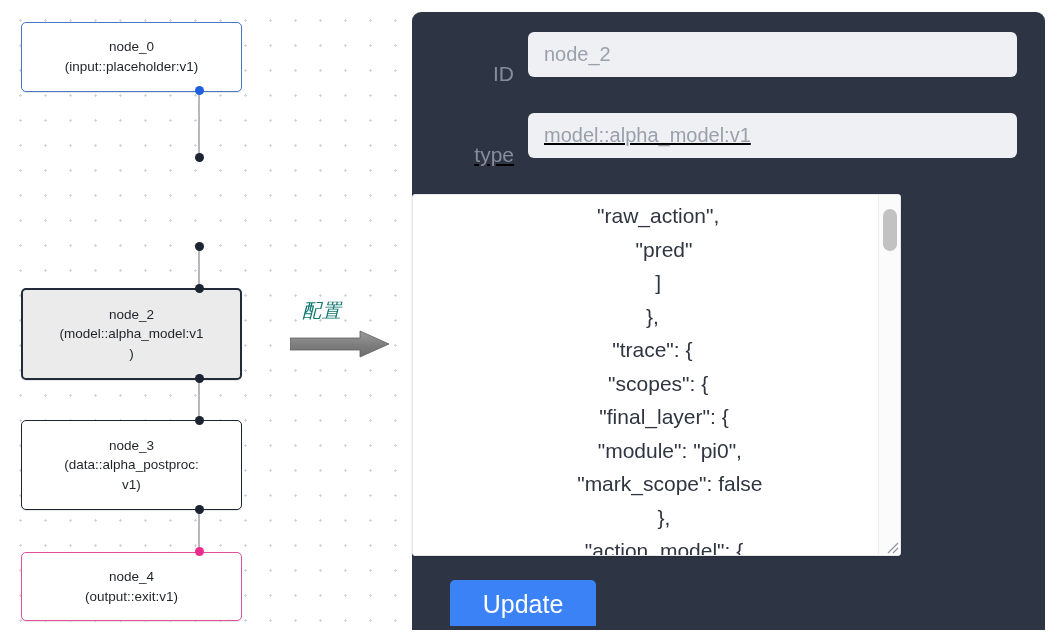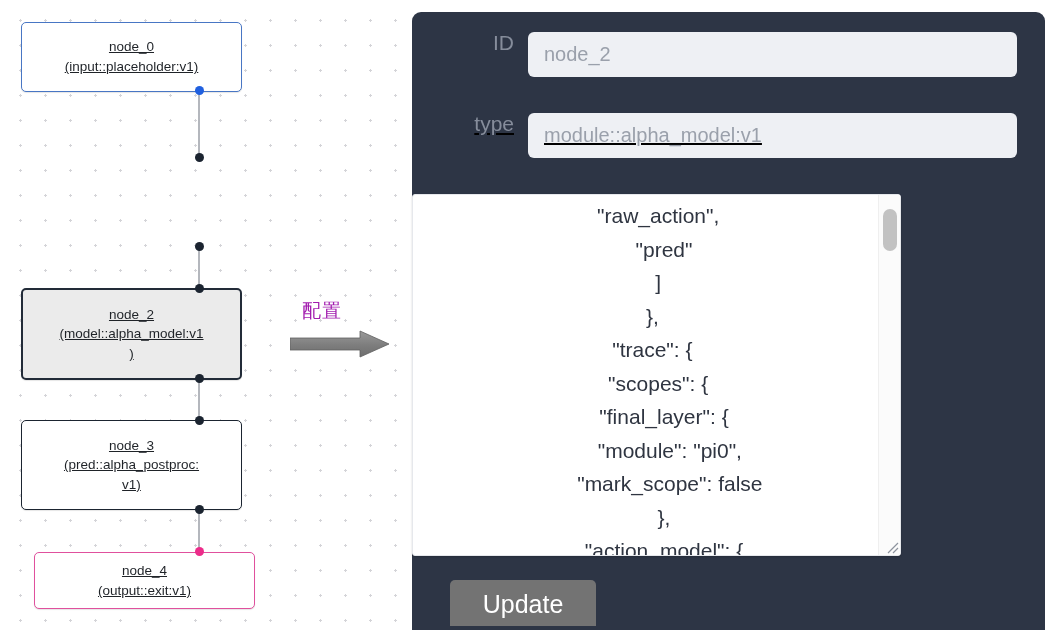--- a/index.html
+++ b/index.html
@@ -35,21 +35,21 @@
     border-radius:5px;
     background:#ffffff;
     display:flex;align-items:center;justify-content:center;
     text-align:center;
     font-size:13.5px;
     color:#1f2328;
     line-height:1.45;
     padding:4px 10px;
     box-shadow:0 1px 1px rgba(0,0,0,.10);
   }
-  .node .ntext{display:block;text-decoration:underline;}
+  .node .ntext{display:block;}
   .node-default{border:1.6px solid #1b2430;}
   .node-input{border:1.5px solid #4876c4;}
   .node-output{border:1.6px solid #e0509d;}
   .node-selected{border:2px solid #222b38;background:#ebebeb;}
 
   .handle{
     position:absolute;width:9px;height:9px;border-radius:50%;
     background:#1b2430;left:50%;margin-left:-4.5px;z-index:5;
   }
   .handle-blue{background:#2060df;}
@@ -59,23 +59,24 @@
     position:absolute;left:50%;width:1.7px;margin-left:-0.85px;
     background:#b4b7bd;z-index:1;
   }
 
   
   #transition{
     position:absolute;left:290px;top:298px;width:110px;height:62px;z-index:20;
   }
   #transition .tlabel{
     position:absolute;left:12px;top:0px;
-    font-size:19px;color:#a21caf;
+    font-size:19px;color:#0f766e;
     font-family:"DejaVu Sans","Liberation Sans",sans-serif;
     letter-spacing:1px;
+    font-style:italic;
   }
   #arrow-shape{position:absolute;left:0px;top:32px;}
 
   
   #config-panel{
     position:absolute;left:412px;top:12px;width:633px;height:618px;
     background:#2d3545;
     border-radius:9px 9px 0 0;
     z-index:10;
     box-sizing:border-box;
@@ -84,20 +85,21 @@
     position:absolute;left:0;display:flex;align-items:flex-start;
   }
   .form-label{
     width:116px;text-align:right;
     color:#868d9b;
     font-size:21px;
     padding-right:14px;
     box-sizing:border-box;
     flex:0 0 116px;
     line-height:1;
+    margin-top:31px;
   }
   .field{
     box-sizing:border-box;
     background:#eef0f4;
     border:none;border-radius:6px;
     color:#9aa0ab;
     font-size:20px;
     padding:0 16px;
     outline:none;
     font-family:"Liberation Sans","DejaVu Sans",sans-serif;
@@ -138,21 +140,21 @@
   }
   #config-resize{
     position:absolute;right:2px;bottom:2px;width:14px;height:14px;
     color:#9aa0ab;font-size:13px;line-height:13px;
     pointer-events:none;
   }
 
   #update-button{
     position:absolute;left:38px;top:568px;
     width:146px;height:46px;
-    background:#737373;
+    background:#3b82f6;
     border:none;border-radius:5px 5px 0 0;
     color:#ffffff;
     font-size:25px;
     font-family:"Liberation Sans","DejaVu Sans",sans-serif;
     text-align:center;
     line-height:46px;
     cursor:pointer;
   }
 </style>
 </head>
@@ -178,27 +180,27 @@
   <div class="node node-selected" style="top:288px;height:92px;">
     <span class="ntext" style="white-space:pre-line;">node_2
 (model::alpha_model:v1
 )</span>
   </div>
   <div class="handle" style="top:374px;"></div>
 
   <div class="handle" style="top:416px;"></div>
   <div class="node node-default" style="top:420px;height:90px;">
     <span class="ntext" style="white-space:pre-line;">node_3
-(pred::alpha_postproc:
+(data::alpha_postproc:
 v1)</span>
   </div>
   <div class="handle" style="top:505px;"></div>
 
   <div class="handle handle-pink" style="top:547px;"></div>
-  <div class="node node-output" style="top:552px;height:57px;margin-left:13px;">
+  <div class="node node-output" style="top:552px;height:69px;">
     <span class="ntext" style="white-space:pre-line;">node_4
 (output::exit:v1)</span>
   </div>
 </div>
 
 <div id="flow-panel"></div>
 
 <div id="transition">
   <span class="tlabel">配置</span>
   <svg id="arrow-shape" width="100" height="28" viewBox="0 0 100 28">
@@ -215,21 +217,21 @@
 
 <div id="config-panel">
 
   <div class="form-row" id="id-row">
     <div class="form-label">ID</div>
     <div class="field" id="id-input" placeholder="node_2">node_2</div>
   </div>
 
   <div class="form-row" id="type-row">
     <div class="form-label">type</div>
-    <div class="field" id="type-input" placeholder="model::alpha_model:v1">module::alpha_model:v1</div>
+    <div class="field" id="type-input" placeholder="model::alpha_model:v1">model::alpha_model:v1</div>
   </div>
 
   <div class="form-row" id="config-row">
     <div id="config-area-wrap">
       <div id="config-textarea">    "raw_action",
       "pred"
     ]
   },
   "trace": {
     "scopes": {

